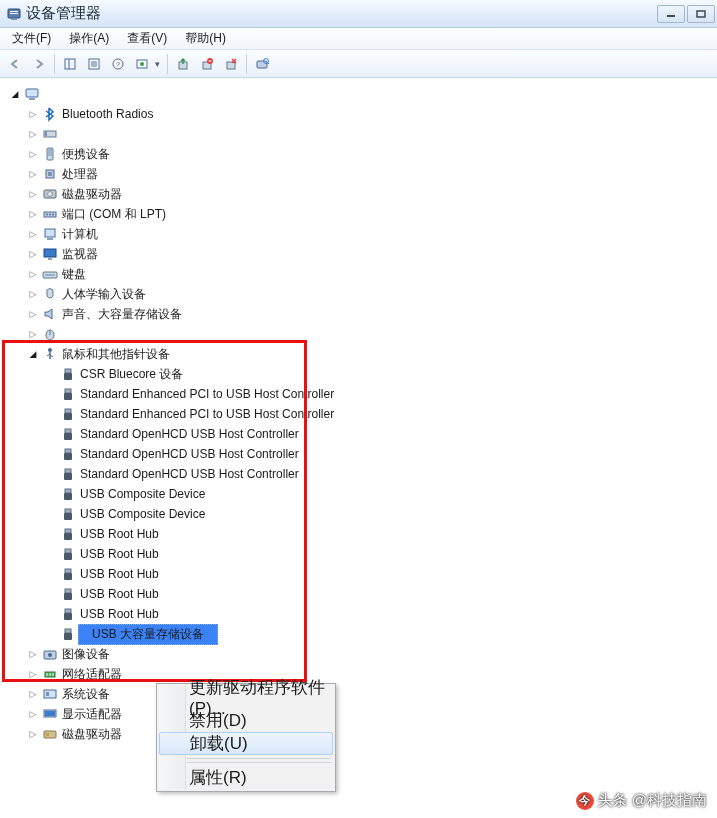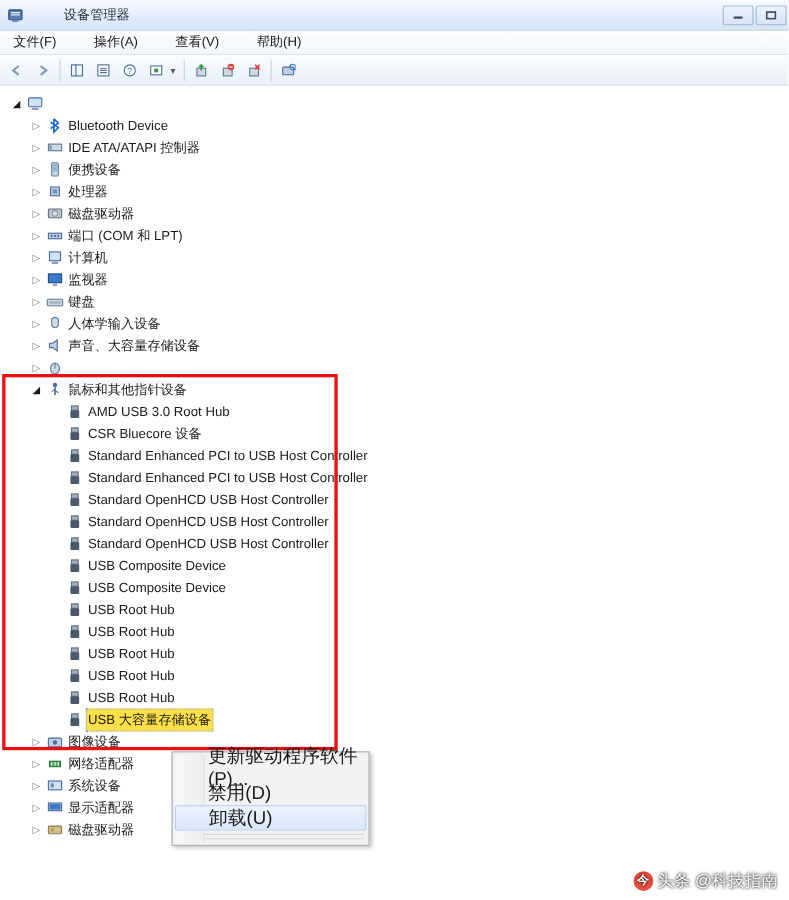--- a/index.html
+++ b/index.html
@@ -17,38 +17,38 @@
     height: 28px;
     background: linear-gradient(to bottom, #f7fbff, #e4eefb, #d6e5f7);
     border-bottom: 1px solid #b5c7dd;
     display: flex;
     align-items: center;
     justify-content: space-between;
     padding: 0 2px 0 6px;
   }
   .titlebar-left { display: flex; align-items: center; gap: 4px; }
   .title-icon { width: 16px; height: 16px; display: inline-flex; align-items: center; justify-content: center; }
-  .title-text { color: #1a2a3a; font-size: 12px; margin-left: 32px; }
+  .title-text { color: #1a2a3a; font-size: 15px; }
   .win-buttons { display: flex; gap: 2px; align-items: center; }
   .win-btn {
     width: 28px; height: 18px;
     background: linear-gradient(to bottom, #eef5fc, #d6e4f4);
     border: 1px solid #9fb7d4;
     border-radius: 2px;
     display: flex; align-items: center; justify-content: center;
     font-size: 10px; color: #2a3a4a;
   }
   .win-btn.max { width: 28px; }
   .menubar {
     height: 22px;
     background: linear-gradient(to bottom, #fdfefe, #f1f5fb);
     border-bottom: 1px solid #d9e2ee;
     display: flex; align-items: center;
     padding: 0 4px;
-    gap: 18px;
+    gap: 2px;
   }
   .menu-item {
     padding: 2px 8px;
     color: #1a1a1a;
     cursor: default;
   }
   .toolbar {
     height: 28px;
     background: linear-gradient(to bottom, #fbfdff, #e9f0f9);
     border-bottom: 1px solid #c9d6e6;
@@ -87,23 +87,23 @@
     flex-shrink: 0;
   }
   .expander.open { color: #1a1a1a; }
   .node-icon {
     width: 16px; height: 16px; margin: 0 2px;
     display: inline-flex; align-items: center; justify-content: center;
     flex-shrink: 0;
   }
   .node-label { padding: 1px 2px; }
   .node-label.selected {
-    background: #fde047;
+    background: #3b82f6;
     border: 1px dotted #7faedb;
-    padding: 0 1px;
+    padding: 0 13px;
   }
   .ind { display:inline-block; width: 18px; flex-shrink:0; }
   .highlight-box {
     position: absolute;
     border: 3px solid #e81010;
     pointer-events: none;
   }
   .context-menu {
     position: absolute;
     width: 180px;
@@ -267,32 +267,31 @@
         </span>
       </div>
       <div class="node">
         <span class="ind"></span>
         <span class="expander">▷</span>
         <span class="node-icon">
           <svg width="16" height="16">
             <path d="M7 2 L7 14 L11 10 L4 5 M7 2 L11 6 L4 11" fill="none" stroke="#1a6ac0" stroke-width="1.5"></path>
           </svg>
         </span>
-        <span class="node-label">Bluetooth Device</span>
+        <span class="node-label">Bluetooth Radios</span>
       </div>
       <div class="node">
         <span class="ind"></span>
         <span class="expander">▷</span>
         <span class="node-icon">
           <svg width="16" height="16">
             <rect x="2" y="5" width="12" height="6" fill="#d0d8e0" stroke="#5a7a9a"></rect>
             <rect x="3" y="6" width="2" height="4" fill="#7a92b0"></rect>
           </svg>
         </span>
-        <span class="node-label">IDE ATA/ATAPI 控制器</span>
       </div>
       <div class="node">
         <span class="ind"></span>
         <span class="expander">▷</span>
         <span class="node-icon">
           <svg width="16" height="16">
             <rect x="5" y="2" width="6" height="12" rx="1" fill="#d0d8e0" stroke="#5a7a9a"></rect>
             <rect x="6" y="3" width="4" height="7" fill="#9ab5d0"></rect>
           </svg>
         </span>
@@ -411,32 +410,20 @@
       <div class="node">
         <span class="ind"></span>
         <span class="ind"></span>
         <span class="expander"></span>
         <span class="node-icon">
           <svg width="16" height="16">
             <rect x="5" y="3" width="6" height="4" fill="#a0b0c0" stroke="#5a6a7a"></rect>
             <rect x="4" y="7" width="8" height="7" rx="1" fill="#4a5a6a"></rect>
           </svg>
         </span>
-        <span class="node-label">AMD USB 3.0 Root Hub</span>
-      </div>
-      <div class="node">
-        <span class="ind"></span>
-        <span class="ind"></span>
-        <span class="expander"></span>
-        <span class="node-icon">
-          <svg width="16" height="16">
-            <rect x="5" y="3" width="6" height="4" fill="#a0b0c0" stroke="#5a6a7a"></rect>
-            <rect x="4" y="7" width="8" height="7" rx="1" fill="#4a5a6a"></rect>
-          </svg>
-        </span>
         <span class="node-label">CSR Bluecore 设备</span>
       </div>
       <div class="node">
         <span class="ind"></span>
         <span class="ind"></span>
         <span class="expander"></span>
         <span class="node-icon">
           <svg width="16" height="16">
             <rect x="5" y="3" width="6" height="4" fill="#a0b0c0" stroke="#5a6a7a"></rect>
             <rect x="4" y="7" width="8" height="7" rx="1" fill="#4a5a6a"></rect>
@@ -654,19 +641,22 @@
         <span>更新驱动程序软件(P)...</span>
       </div>
     <div class="ctx-row">
         <span>禁用(D)</span>
       </div>
     <div class="ctx-row hover">
         <span>卸载(U)</span>
       </div>
     <div class="ctx-sep"></div>
     <div class="ctx-sep"></div>
+    <div class="ctx-row">
+        <span>属性(R)</span>
+      </div>
   </div>
 
   <div class="watermark">
     <span class="wm-logo">今</span>
     <span>头条 @科技指南</span>
   </div>
 </div>
 
 </body></html>

